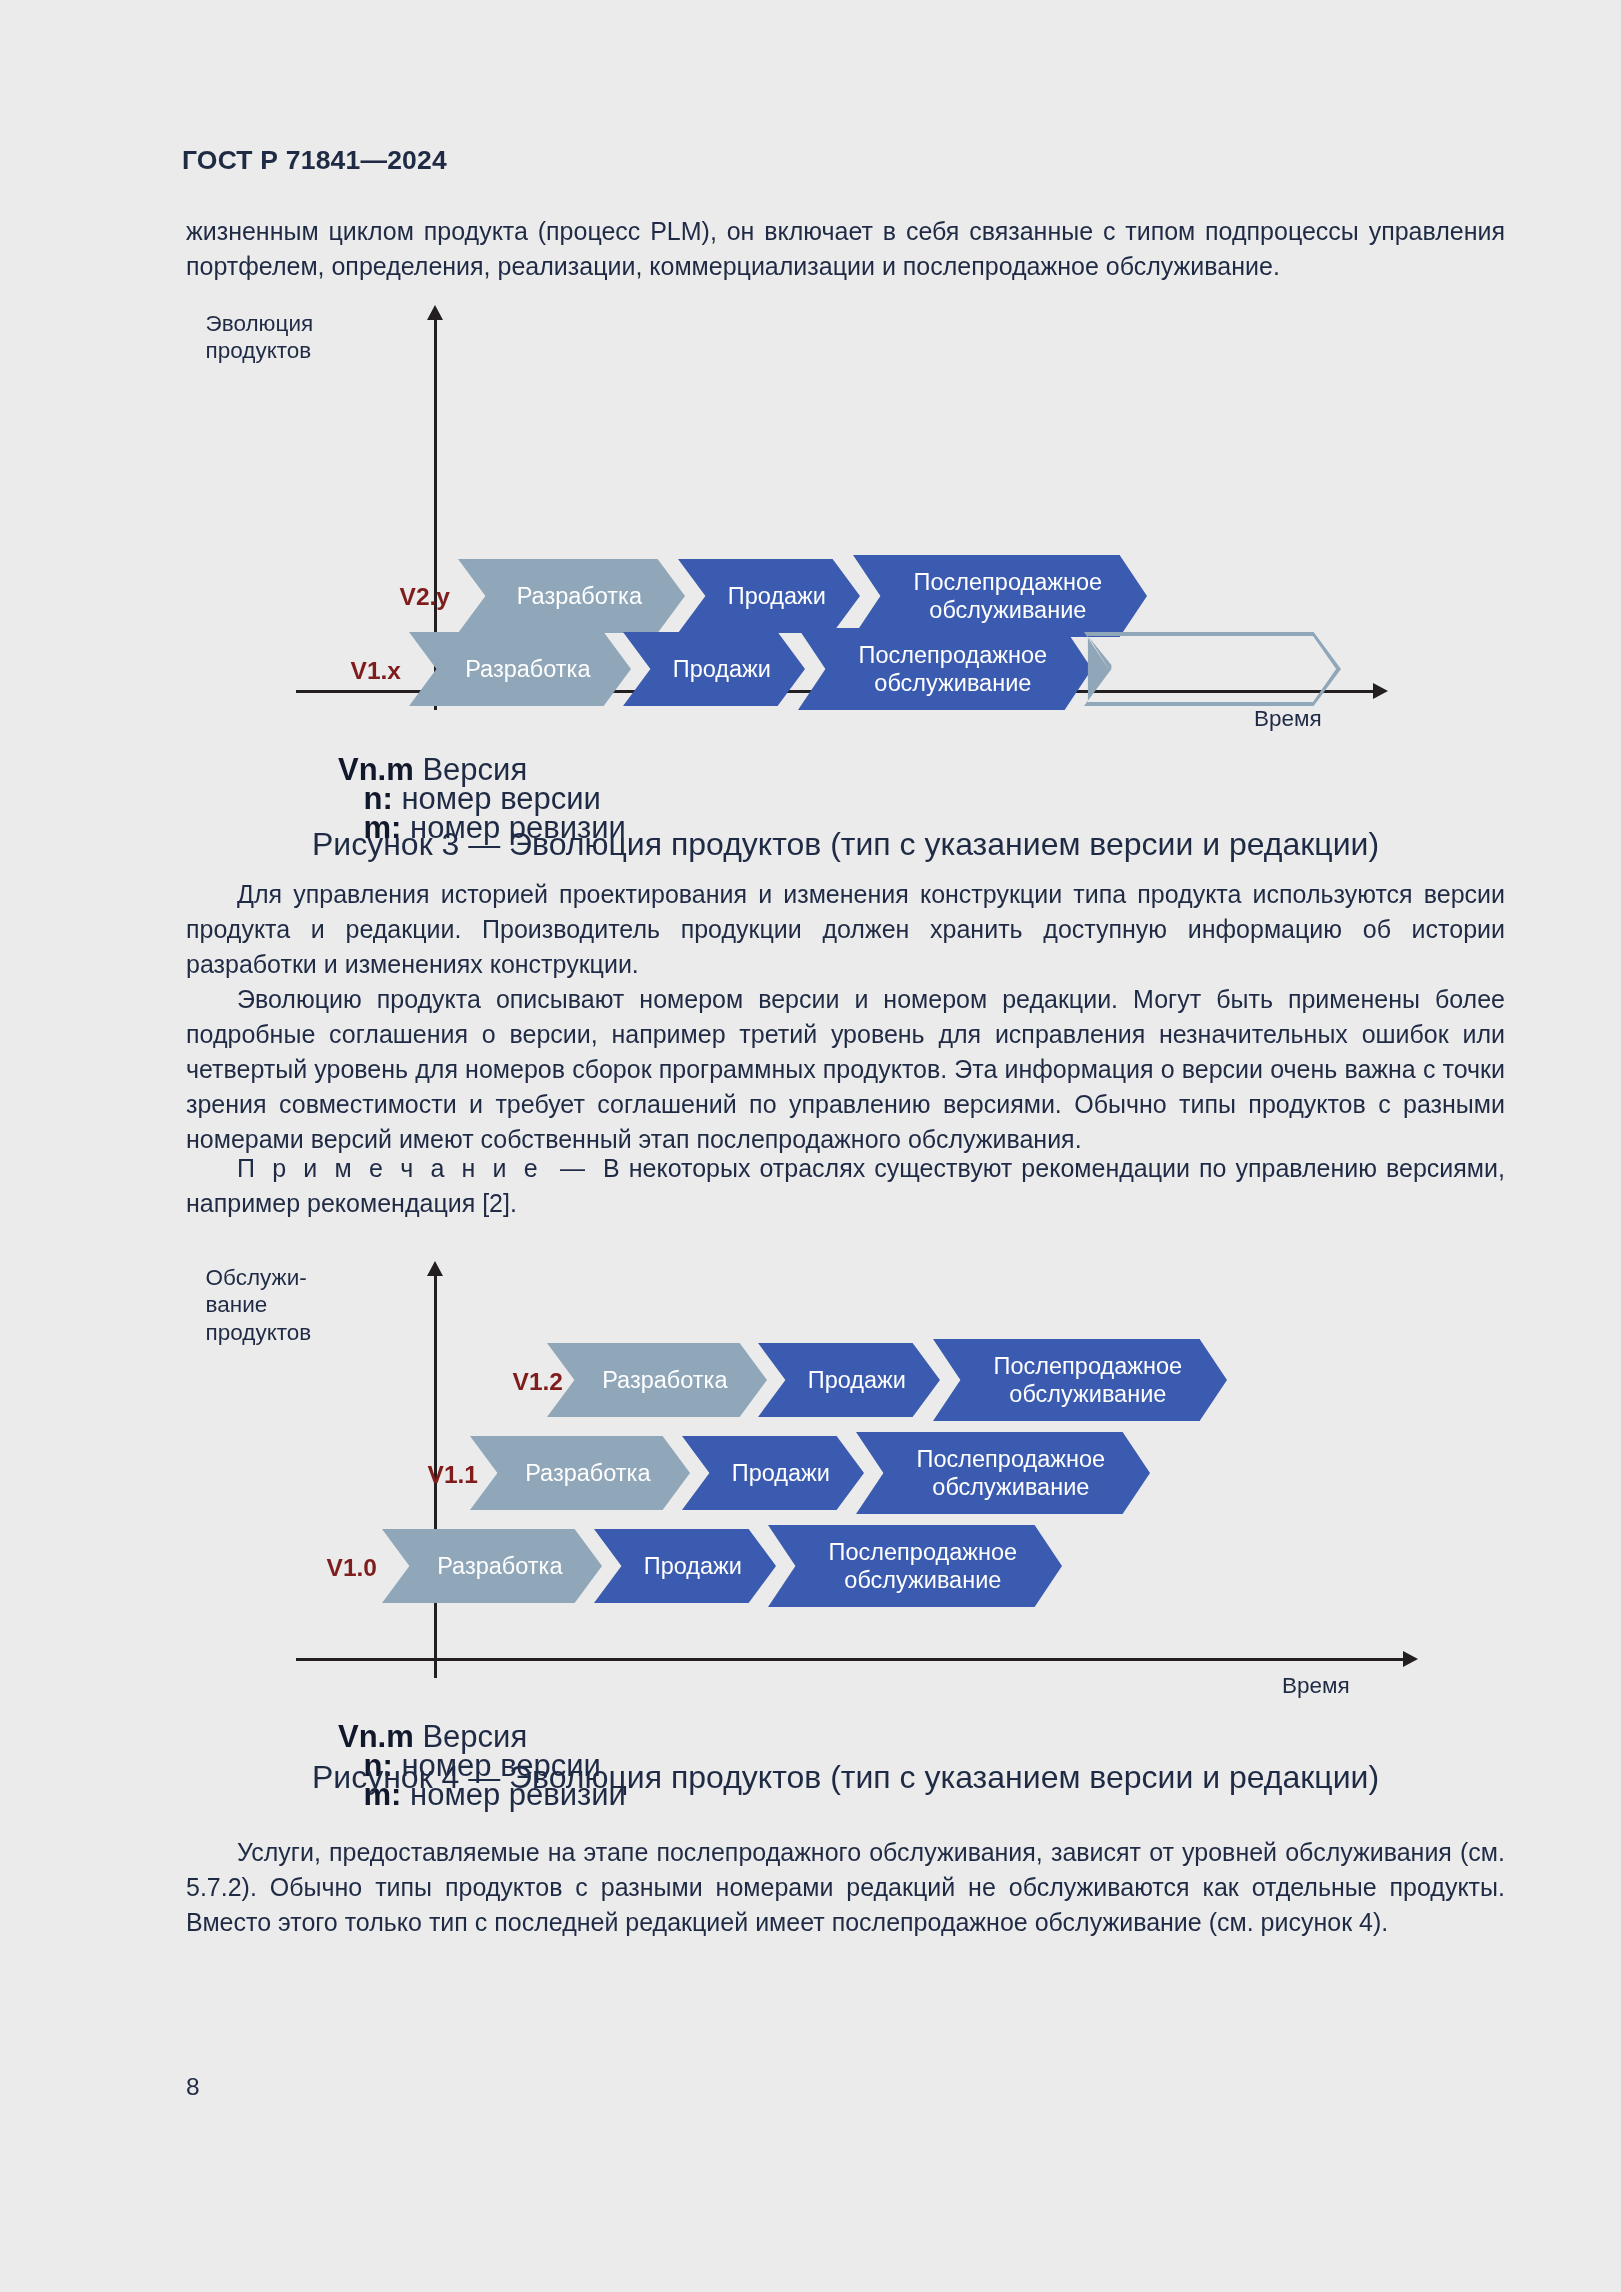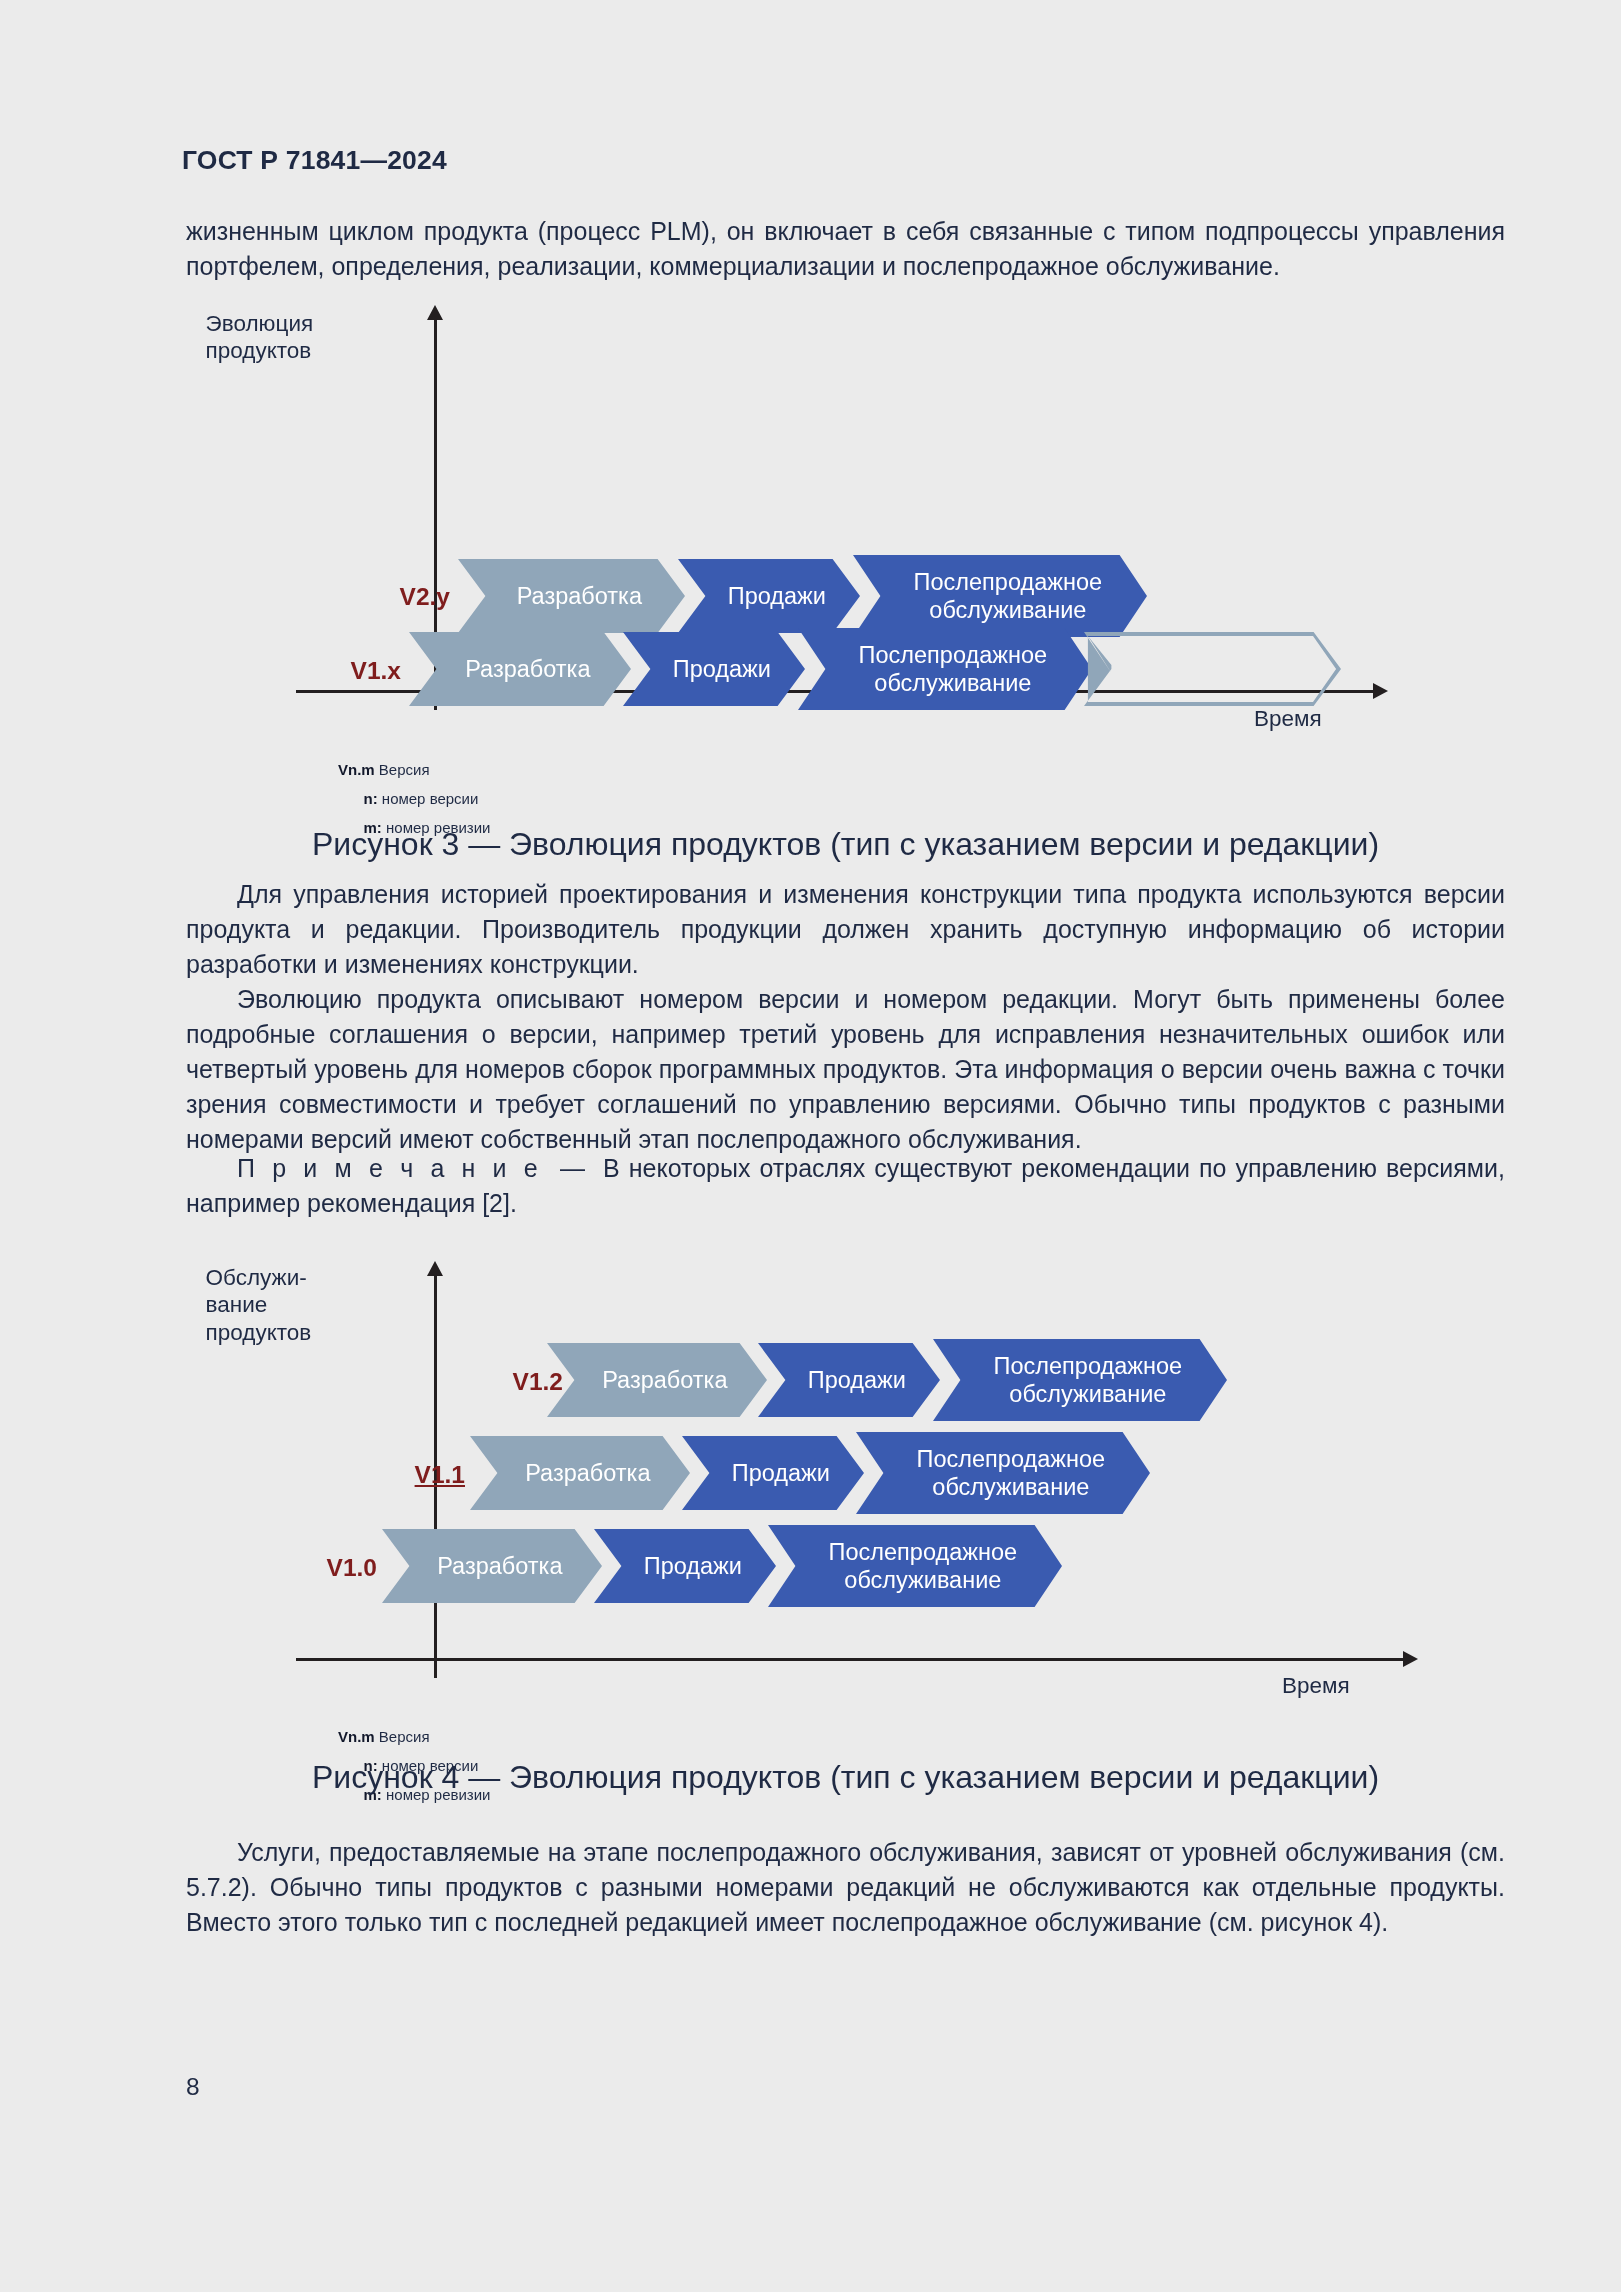--- a/index.html
+++ b/index.html
@@ -144,21 +144,21 @@
     inset: 0;
     display: flex;
     align-items: center;
     justify-content: center;
     padding-left: 33px;
     color: #23355f;
   }
 
   .legend {
     position: absolute;
-    font-size: 15px;
+    font-size: 31px;
     line-height: 29px;
     color: #1f2a44;
   }
   .legend b { color: #12182b; }
   .legend .row2 { padding-left: 25.5px; }
 
   .page-num {
     position: absolute;
     left: 186px;
     top: 2073px;
@@ -246,21 +246,21 @@
       <div>продуктов</div>
     </div>
 
     <div class="axis-label-x" style="left:1096px; top:423px;">Время</div>
 
     <div class="ver-label" style="left:289px; top:613px; width:88px; top:118px;text-align:right;">V1.2</div>
     <div class="chev gray" style="left:361px; top:93px; width:220px; height:74px;">Разработка</div>
     <div class="chev blue" style="left:572px; top:93px; width:182px; height:74px;">Продажи</div>
     <div class="chev blue" style="left:747px; top:89px; width:294px; height:82px;">Послепродажное обслуживание</div>
 
-    <div class="ver-label" style="left:191px; top:211px; width:88px;text-decoration:underline;">V1.1</div>
+    <div class="ver-label" style="left:204px; top:211px; width:88px;">V1.1</div>
     <div class="chev gray" style="left:284px; top:186px; width:220px; height:74px;">Разработка</div>
     <div class="chev blue" style="left:496px; top:186px; width:182px; height:74px;">Продажи</div>
     <div class="chev blue" style="left:670px; top:182px; width:294px; height:82px;">Послепродажное обслуживание</div>
 
     <div class="ver-label" style="left:103px; top:304px; width:88px;">V1.0</div>
     <div class="chev gray" style="left:196px; top:279px; width:220px; height:74px;">Разработка</div>
     <div class="chev blue" style="left:408px; top:279px; width:182px; height:74px;">Продажи</div>
     <div class="chev blue" style="left:582px; top:275px; width:294px; height:82px;">Послепродажное обслуживание</div>
 
     <div class="legend" style="left:152px; top:472px;">

